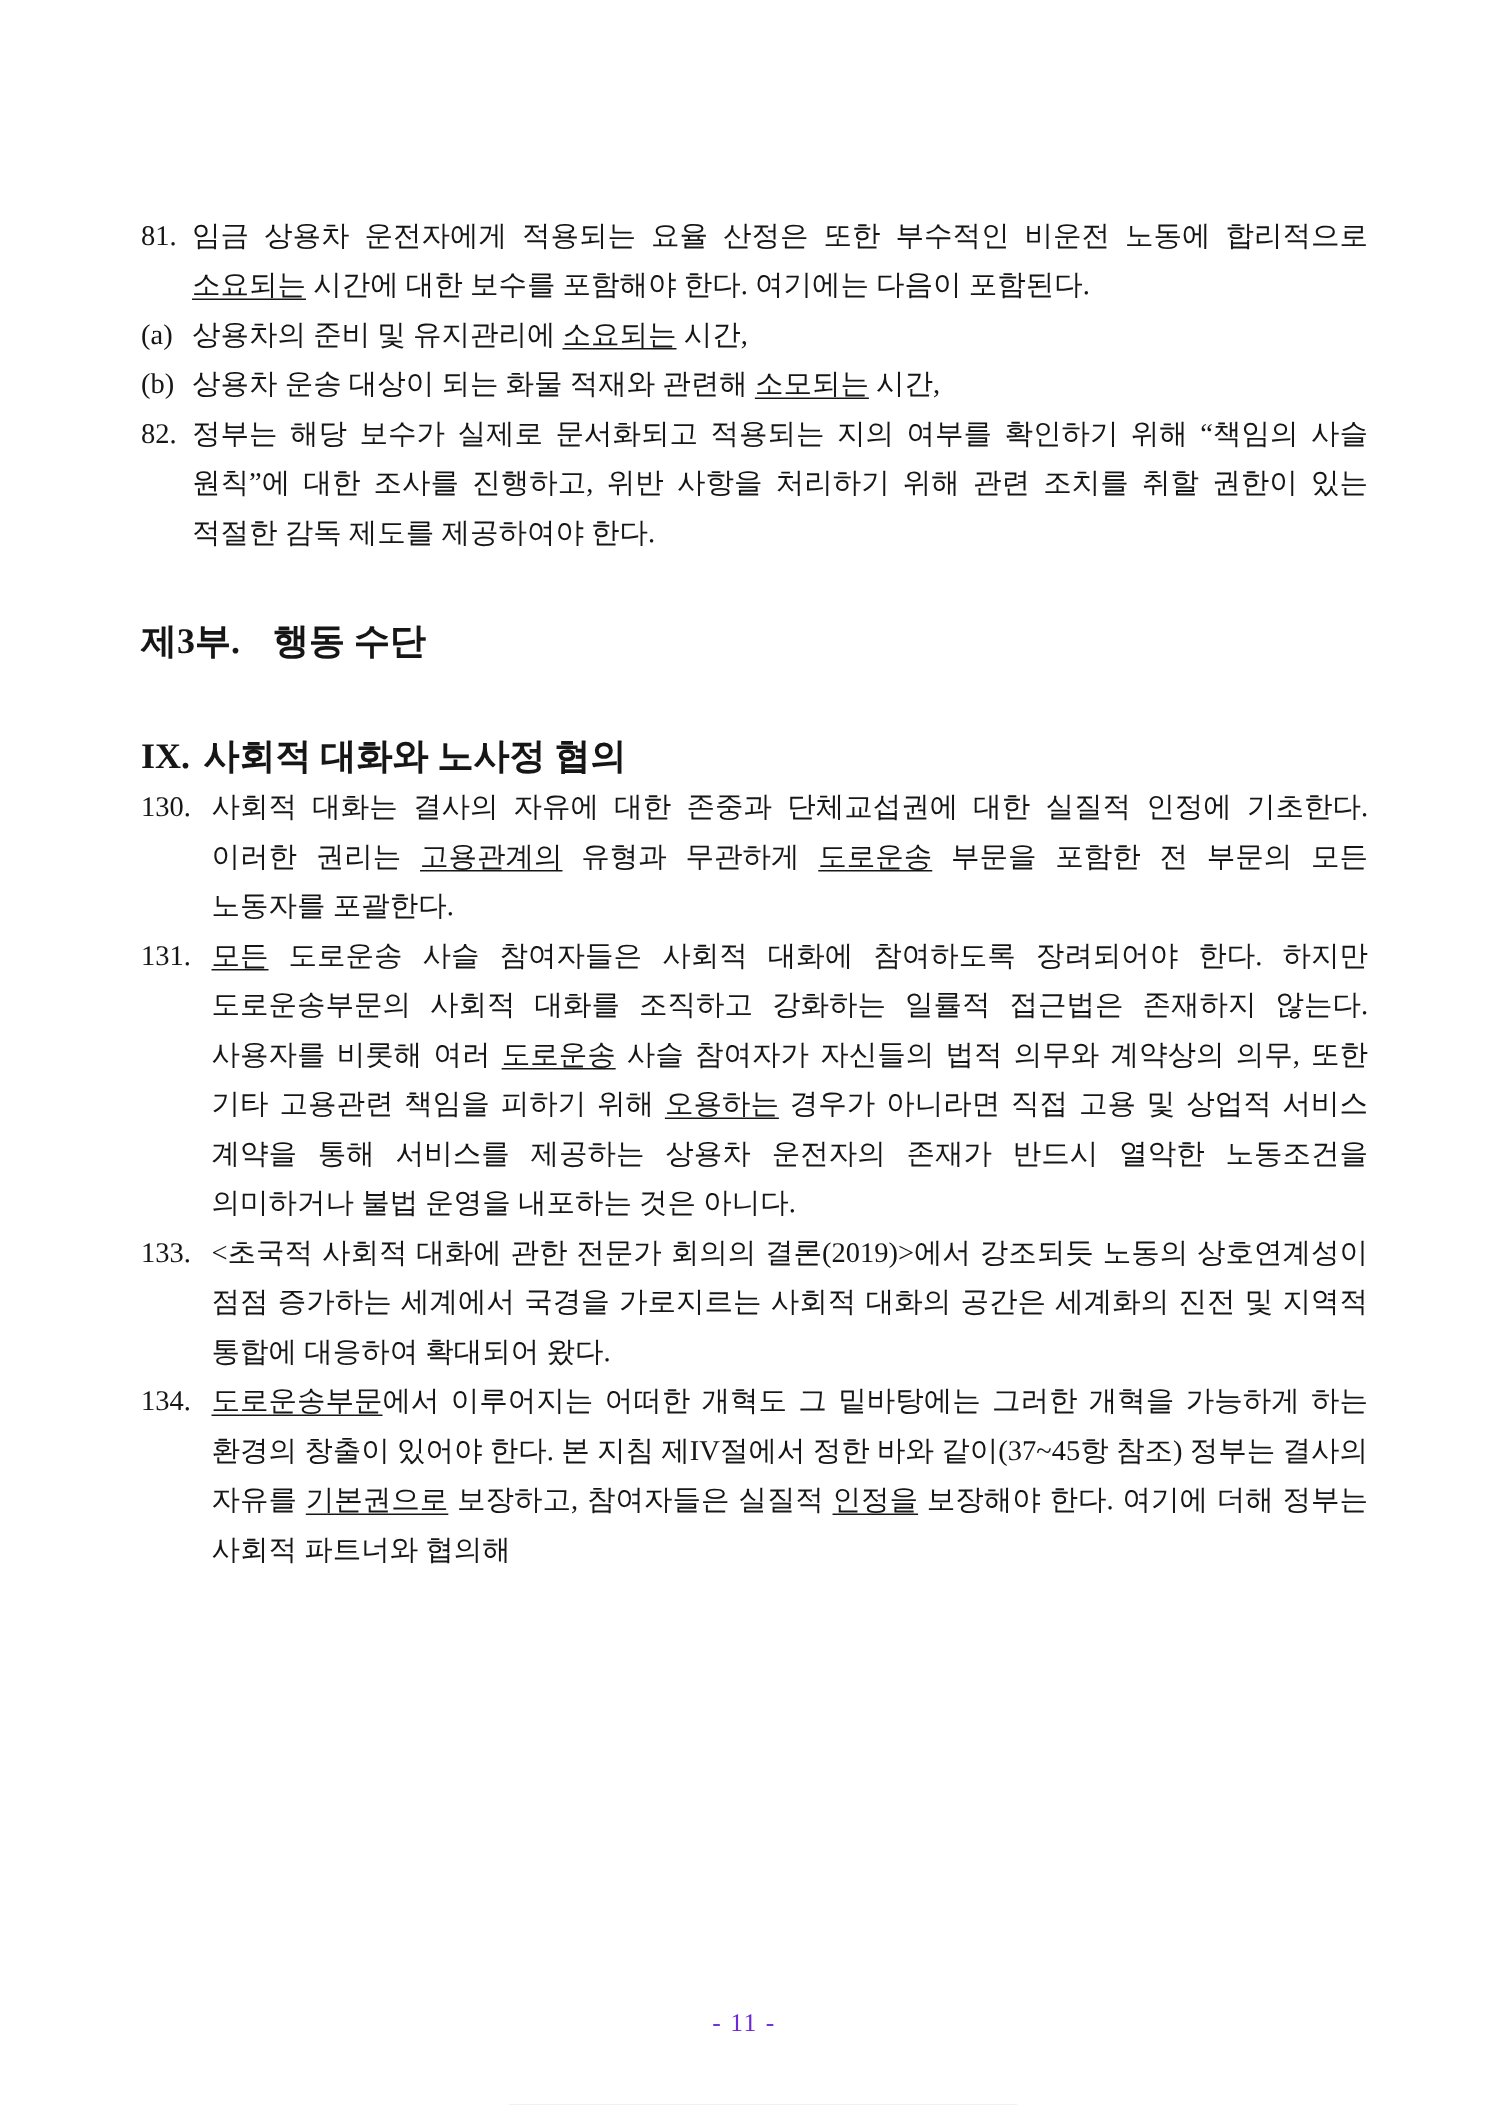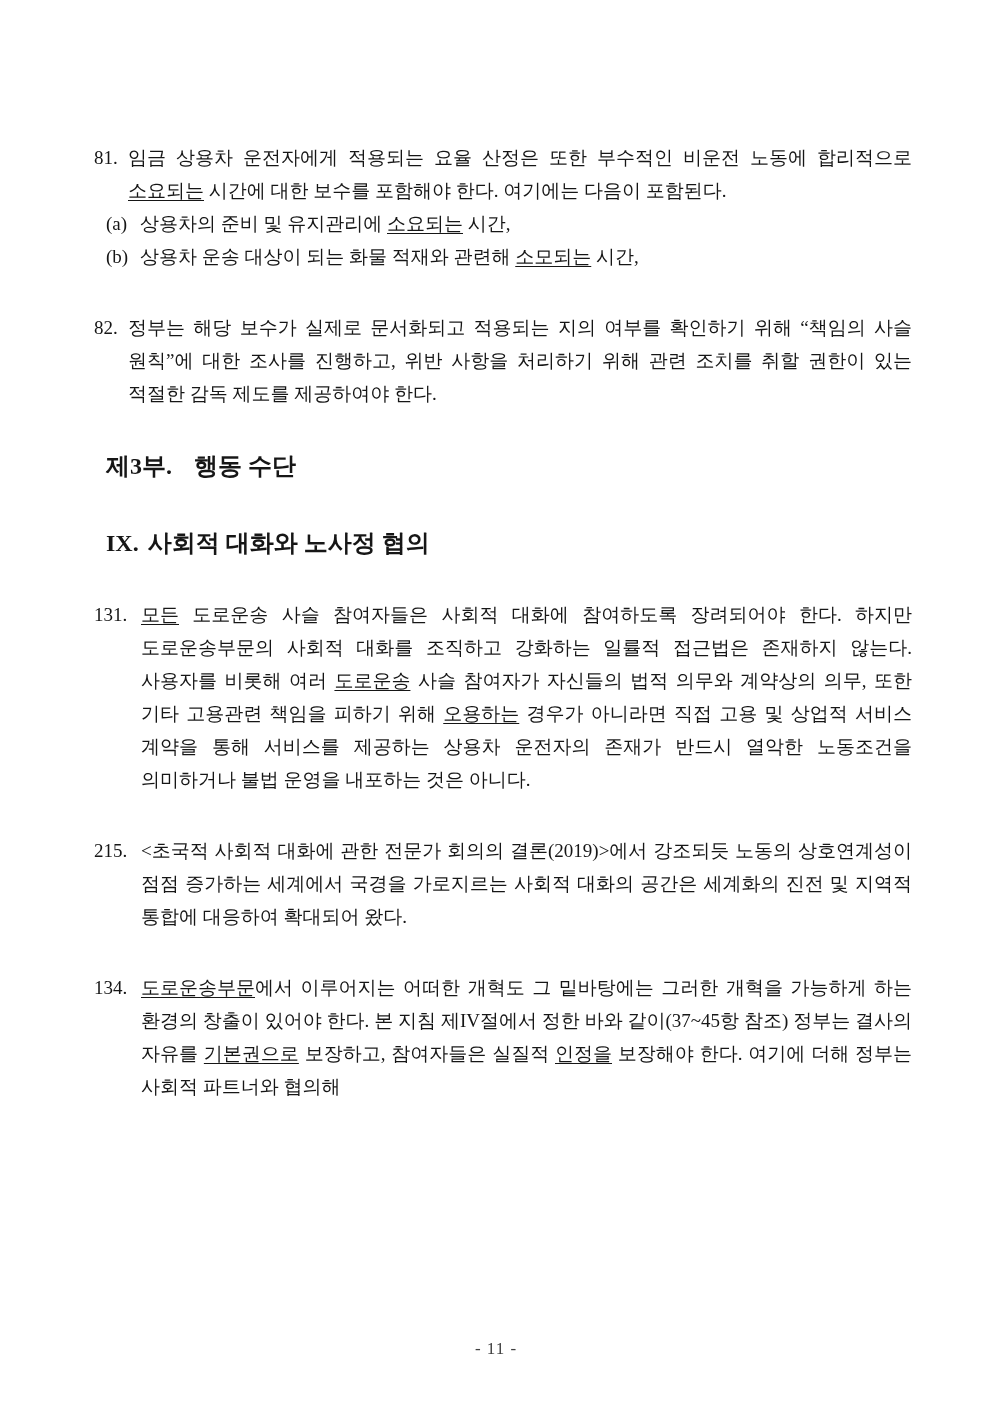--- a/index.html
+++ b/index.html
@@ -16,54 +16,55 @@
   .doc {
     position: absolute;
     left: 94px;
     top: 141px;
     width: 818px;
     font-size: 19px;
     line-height: 33px;
     text-align: justify;
     word-break: keep-all;
   }
-  .block { margin-top: 0; margin-left: 12px; }
-  .para2, .para3 { margin-top: 38px; }
+  .block { margin-top: 0; }
+  .para2, .para3 { }
   .block:first-child { margin-top: 0; }
   .para2 { margin-left: 34px; text-indent: -34px; }
   .para2 .num { display: inline-block; width: 34px; text-indent: 0; }
   .para3 { margin-left: 47px; text-indent: -47px; }
   .para3 .num { display: inline-block; width: 47px; text-indent: 0; }
   .item { margin-top: 0; }
   .item .num { display: inline-block; width: 34px; }
   .h1, .h2 { font-weight: bold; text-align: left; font-size: 24px; }
   .h1 { margin-top: 40px; }
   .h2 { margin-top: 44px; }
   .h1 .num { margin-right: 22px; }
   .h2 .num { margin-right: 9px; text-align: center; }
   .u { text-decoration: underline; text-underline-offset: 3px; }
   .footer {
     position: absolute;
     left: 0; right: 0;
     bottom: 44px;
     text-align: center;
     font-size: 17px;
     letter-spacing: 1px;
-    color: #404040;
+    color: #6d28d9;
   }
 </style>
 </head>
 <body>
 
 <div class="page">
   <div class="doc">
       <div class="block para2"><span class="num">81.</span><span>임금 상용차 운전자에게 적용되는 요율 산정은 또한 부수적인 비운전 노동에 합리적으로 </span><span class="u">소요되는</span><span> 시간에 대한 보수를 포함해야 한다. 여기에는 다음이 포함된다.</span></div>
       <div class="block item"><span class="num">(a)</span><span>상용차의 준비 및 유지관리에 </span><span class="u">소요되는</span><span> 시간,</span></div>
       <div class="block item"><span class="num">(b)</span><span>상용차 운송 대상이 되는 화물 적재와 관련해 </span><span class="u">소모되는</span><span> 시간,</span></div>
       <div class="block para2"><span class="num">82.</span><span>정부는 해당 보수가 실제로 문서화되고 적용되는 지의 여부를 확인하기 위해 “책임의 사슬 원칙”에 대한 조사를 진행하고, 위반 사항을 처리하기 위해 관련 조치를 취할 권한이 있는 적절한 감독 제도를 제공하여야 한다.</span></div>
       <div class="block h1"><span class="num">제3부.</span><span>행동 수단</span></div>
       <div class="block h2"><span class="num">IX.</span><span>사회적 대화와 노사정 협의</span></div>
+      <div class="block para3"><span class="num">130.</span><span>사회적 대화는 결사의 자유에 대한 존중과 단체교섭권에 대한 실질적 인정에 기초한다. 이러한 권리는 </span><span class="u">고용관계의</span><span> 유형과 무관하게 </span><span class="u">도로운송</span><span> 부문을 포함한 전 부문의 모든 노동자를 포괄한다.</span></div>
       <div class="block para3"><span class="num">131.</span><span class="u">모든</span><span> 도로운송 사슬 참여자들은 사회적 대화에 참여하도록 장려되어야 한다. 하지만 도로운송부문의 사회적 대화를 조직하고 강화하는 일률적 접근법은 존재하지 않는다. 사용자를 비롯해 여러 </span><span class="u">도로운송</span><span> 사슬 참여자가 자신들의 법적 의무와 계약상의 의무, 또한 기타 고용관련 책임을 피하기 위해 </span><span class="u">오용하는</span><span> 경우가 아니라면 직접 고용 및 상업적 서비스 계약을 통해 서비스를 제공하는 상용차 운전자의 존재가 반드시 열악한 노동조건을 의미하거나 불법 운영을 내포하는 것은 아니다.</span></div>
-      <div class="block para3"><span class="num">215.</span><span>&lt;초국적 사회적 대화에 관한 전문가 회의의 결론(2019)&gt;에서 강조되듯 노동의 상호연계성이 점점 증가하는 세계에서 국경을 가로지르는 사회적 대화의 공간은 세계화의 진전 및 지역적 통합에 대응하여 확대되어 왔다.</span></div>
+      <div class="block para3"><span class="num">133.</span><span>&lt;초국적 사회적 대화에 관한 전문가 회의의 결론(2019)&gt;에서 강조되듯 노동의 상호연계성이 점점 증가하는 세계에서 국경을 가로지르는 사회적 대화의 공간은 세계화의 진전 및 지역적 통합에 대응하여 확대되어 왔다.</span></div>
       <div class="block para3"><span class="num">134.</span><span class="u">도로운송부문</span><span>에서 이루어지는 어떠한 개혁도 그 밑바탕에는 그러한 개혁을 가능하게 하는 환경의 창출이 있어야 한다. 본 지침 제IV절에서 정한 바와 같이(37~45항 참조) 정부는 결사의 자유를 </span><span class="u">기본권으로</span><span> 보장하고, 참여자들은 실질적 </span><span class="u">인정을</span><span> 보장해야 한다. 여기에 더해 정부는 사회적 파트너와 협의해</span></div>
     </div>
   <div class="footer">- 11 -</div>
 </div>
 
 </body></html>

